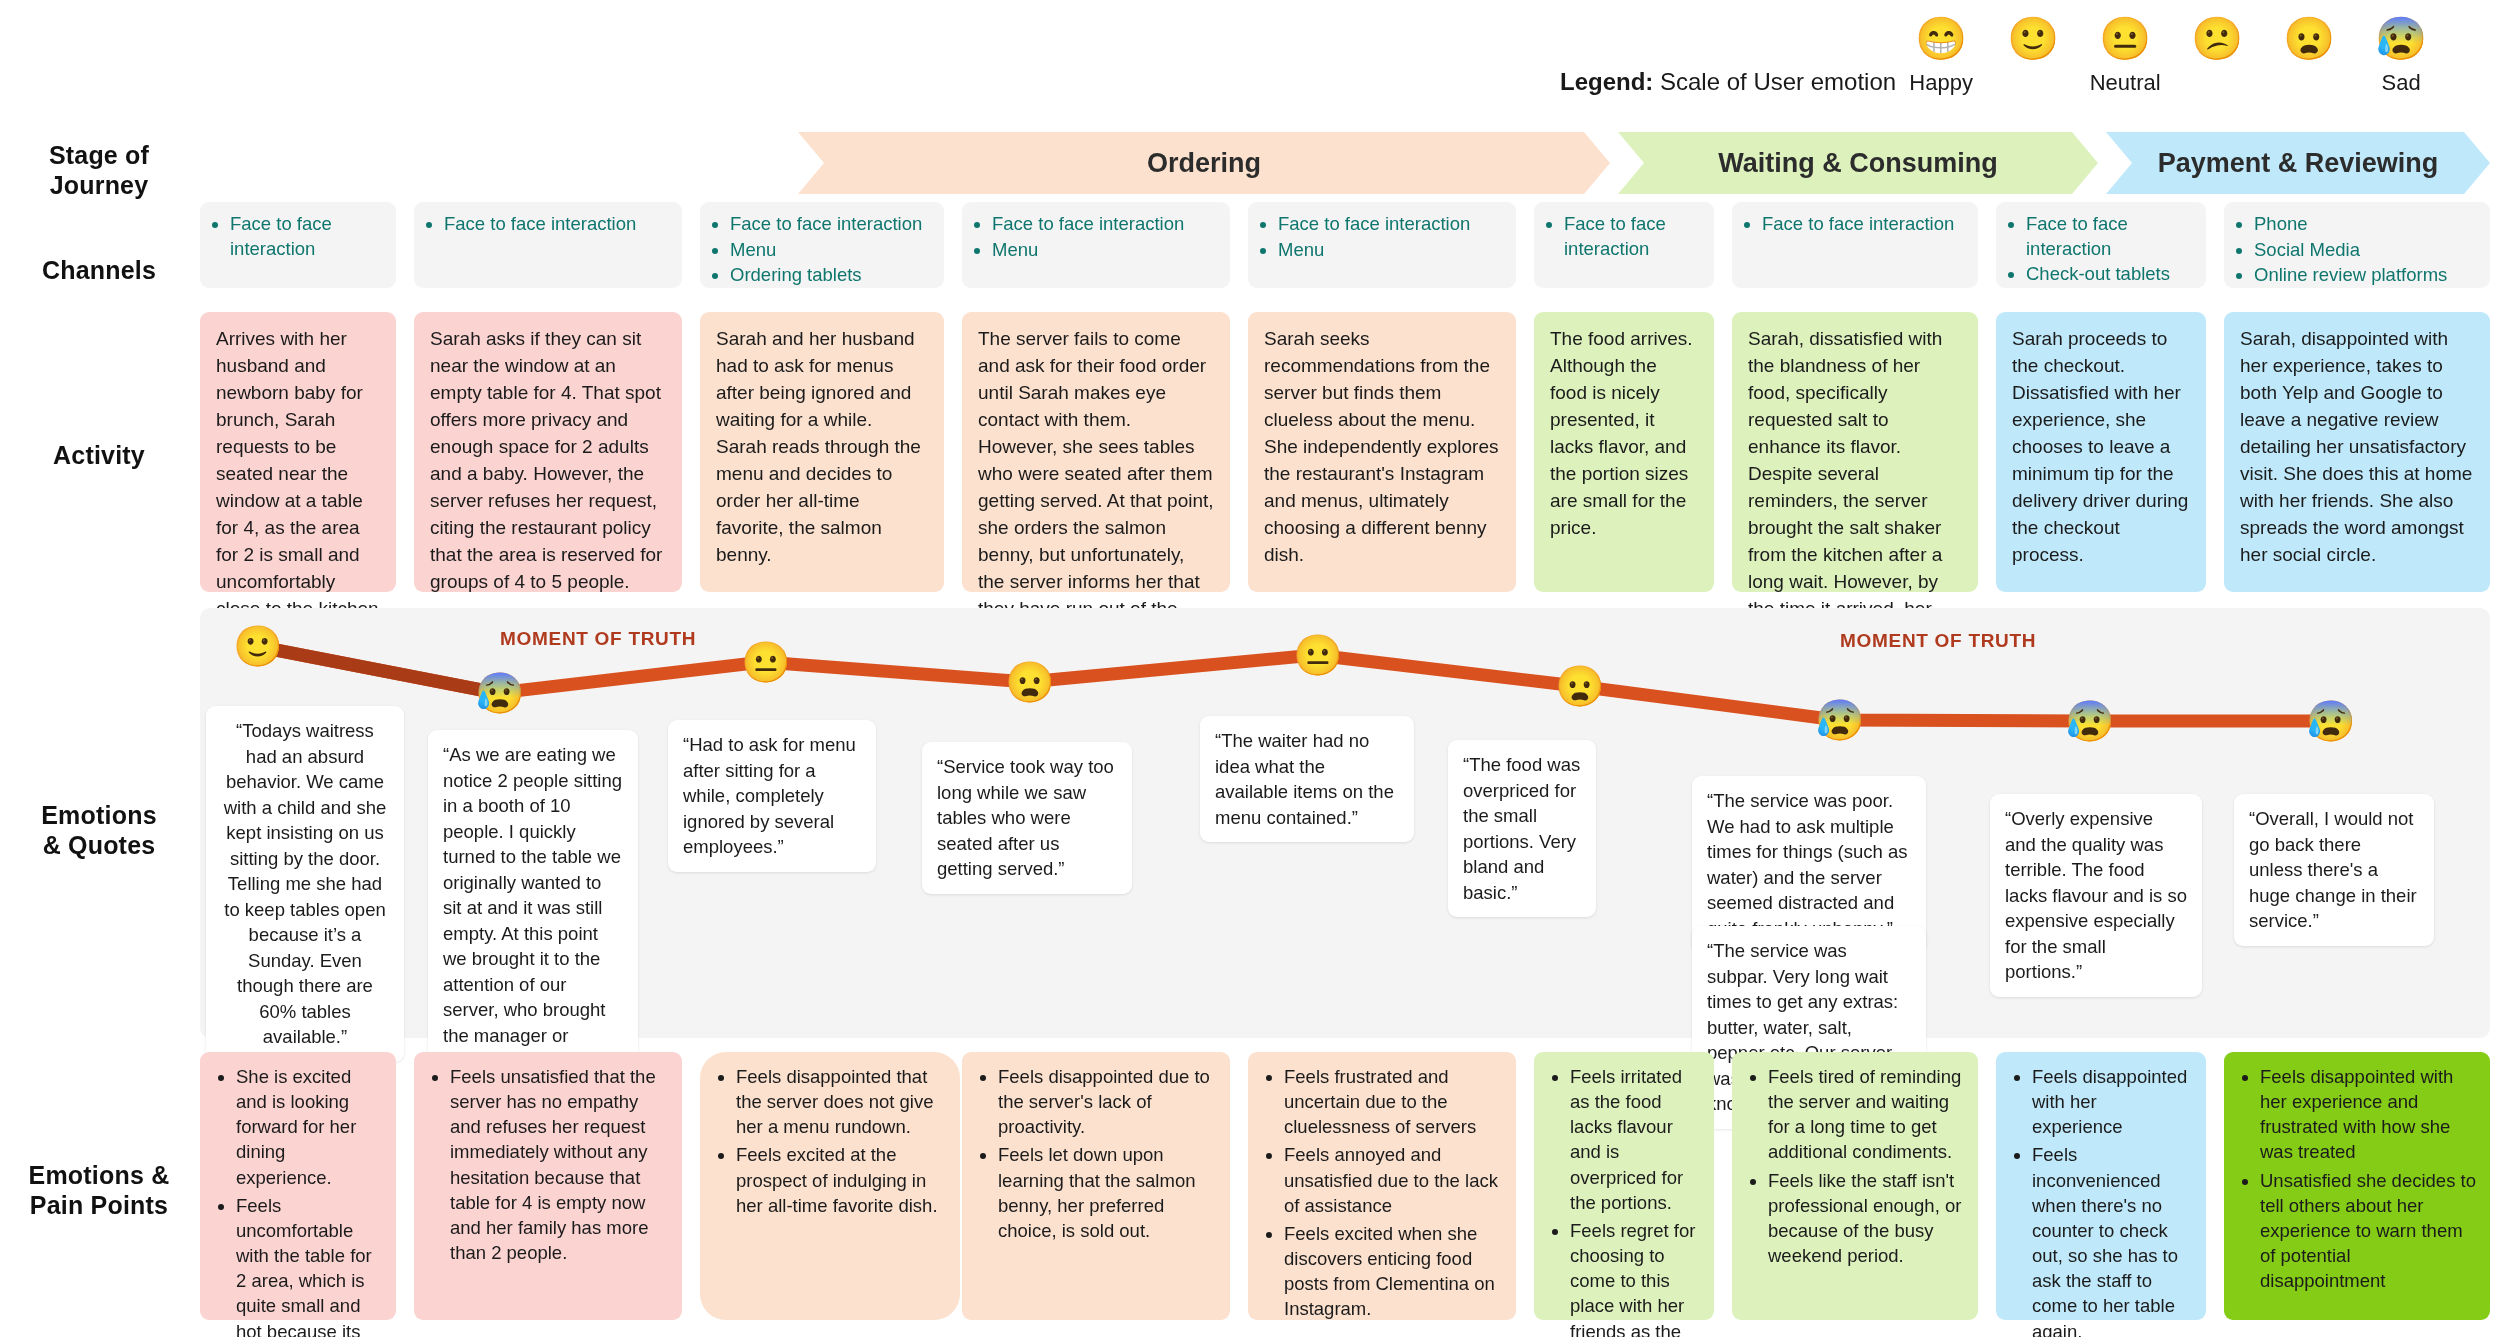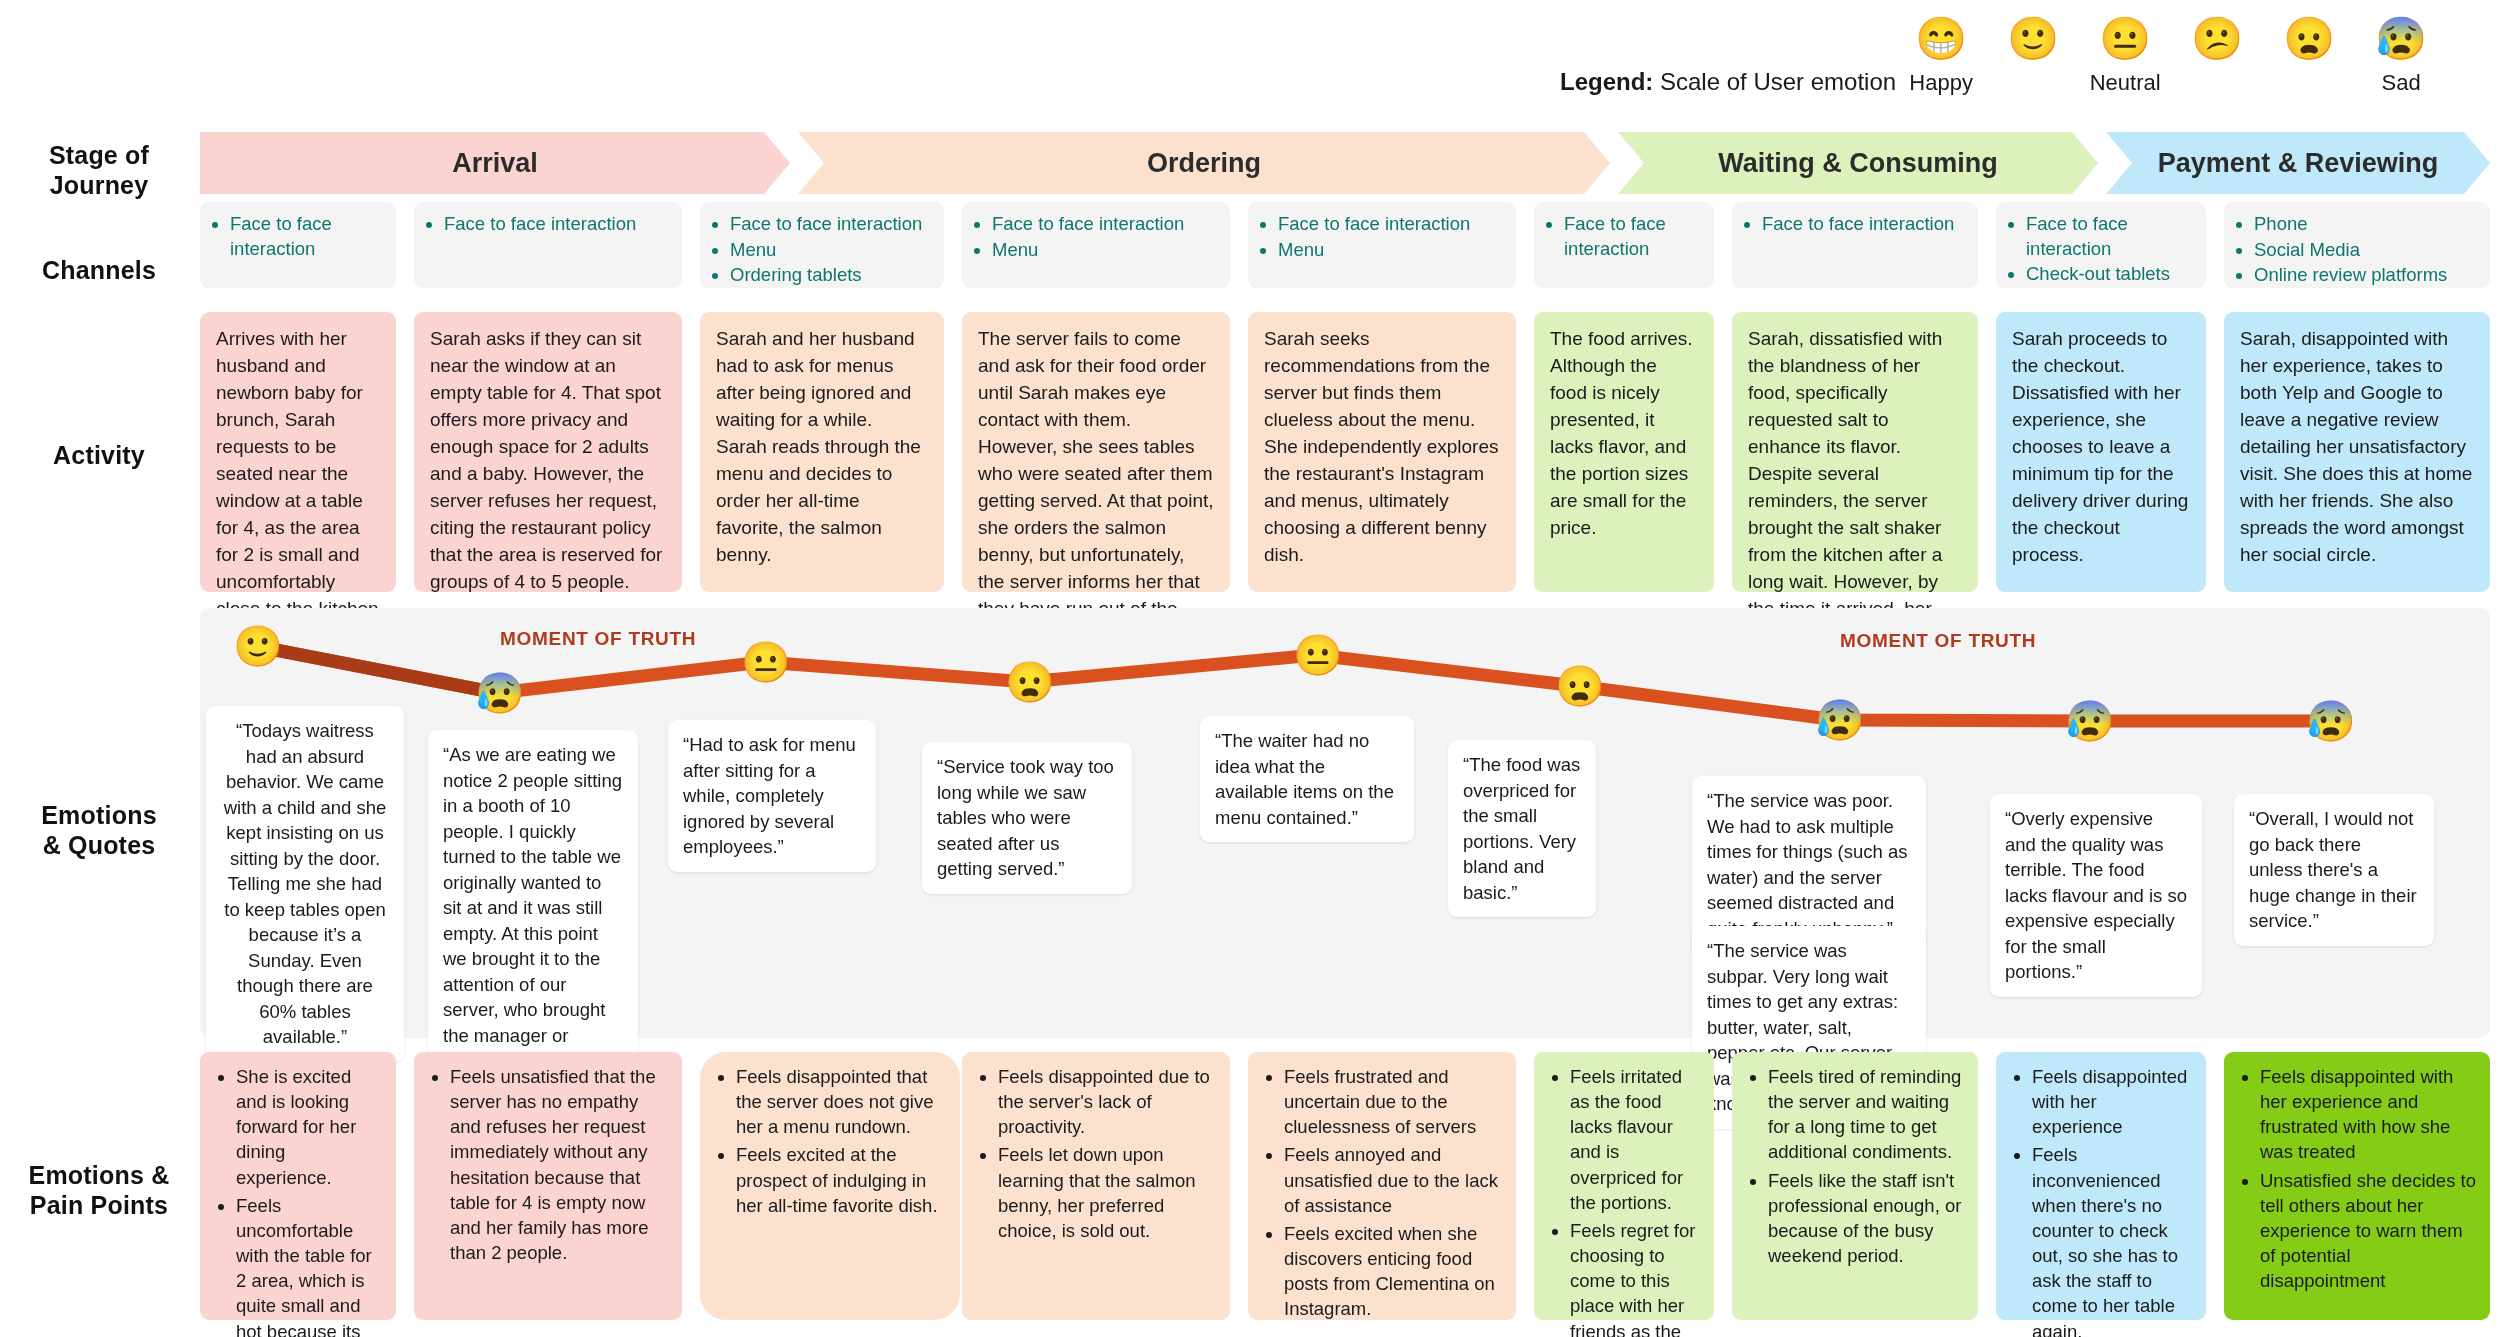--- a/index.html
+++ b/index.html
@@ -184,23 +184,20 @@
   <div class="row-label" id="label-stage" style="white-space:pre-line">Stage of
 Journey</div>
   <div class="row-label" id="label-chan" style="white-space:pre-line">Channels</div>
   <div class="row-label" id="label-act" style="white-space:pre-line">Activity</div>
   <div class="row-label" id="label-emoq" style="white-space:pre-line">Emotions
 &amp; Quotes</div>
   <div class="row-label" id="label-pain" style="white-space:pre-line">Emotions &amp;
 Pain Points</div>
 
   <div id="stage-band">
-      <div class="chevron" style="left: 0px; width: 590px; background: rgb(251, 212, 210);">
-        <span>Arrival</span>
-      </div>
       <div class="chevron notch" style="left: 598px; width: 812px; background: rgb(252, 225, 207);">
         <span>Ordering</span>
       </div>
       <div class="chevron notch" style="left: 1418px; width: 480px; background: rgb(221, 241, 189);">
         <span>Waiting &amp; Consuming</span>
       </div>
       <div class="chevron notch" style="left: 1906px; width: 384px; background: rgb(191, 233, 251);">
         <span>Payment &amp; Reviewing</span>
       </div>
     </div>

